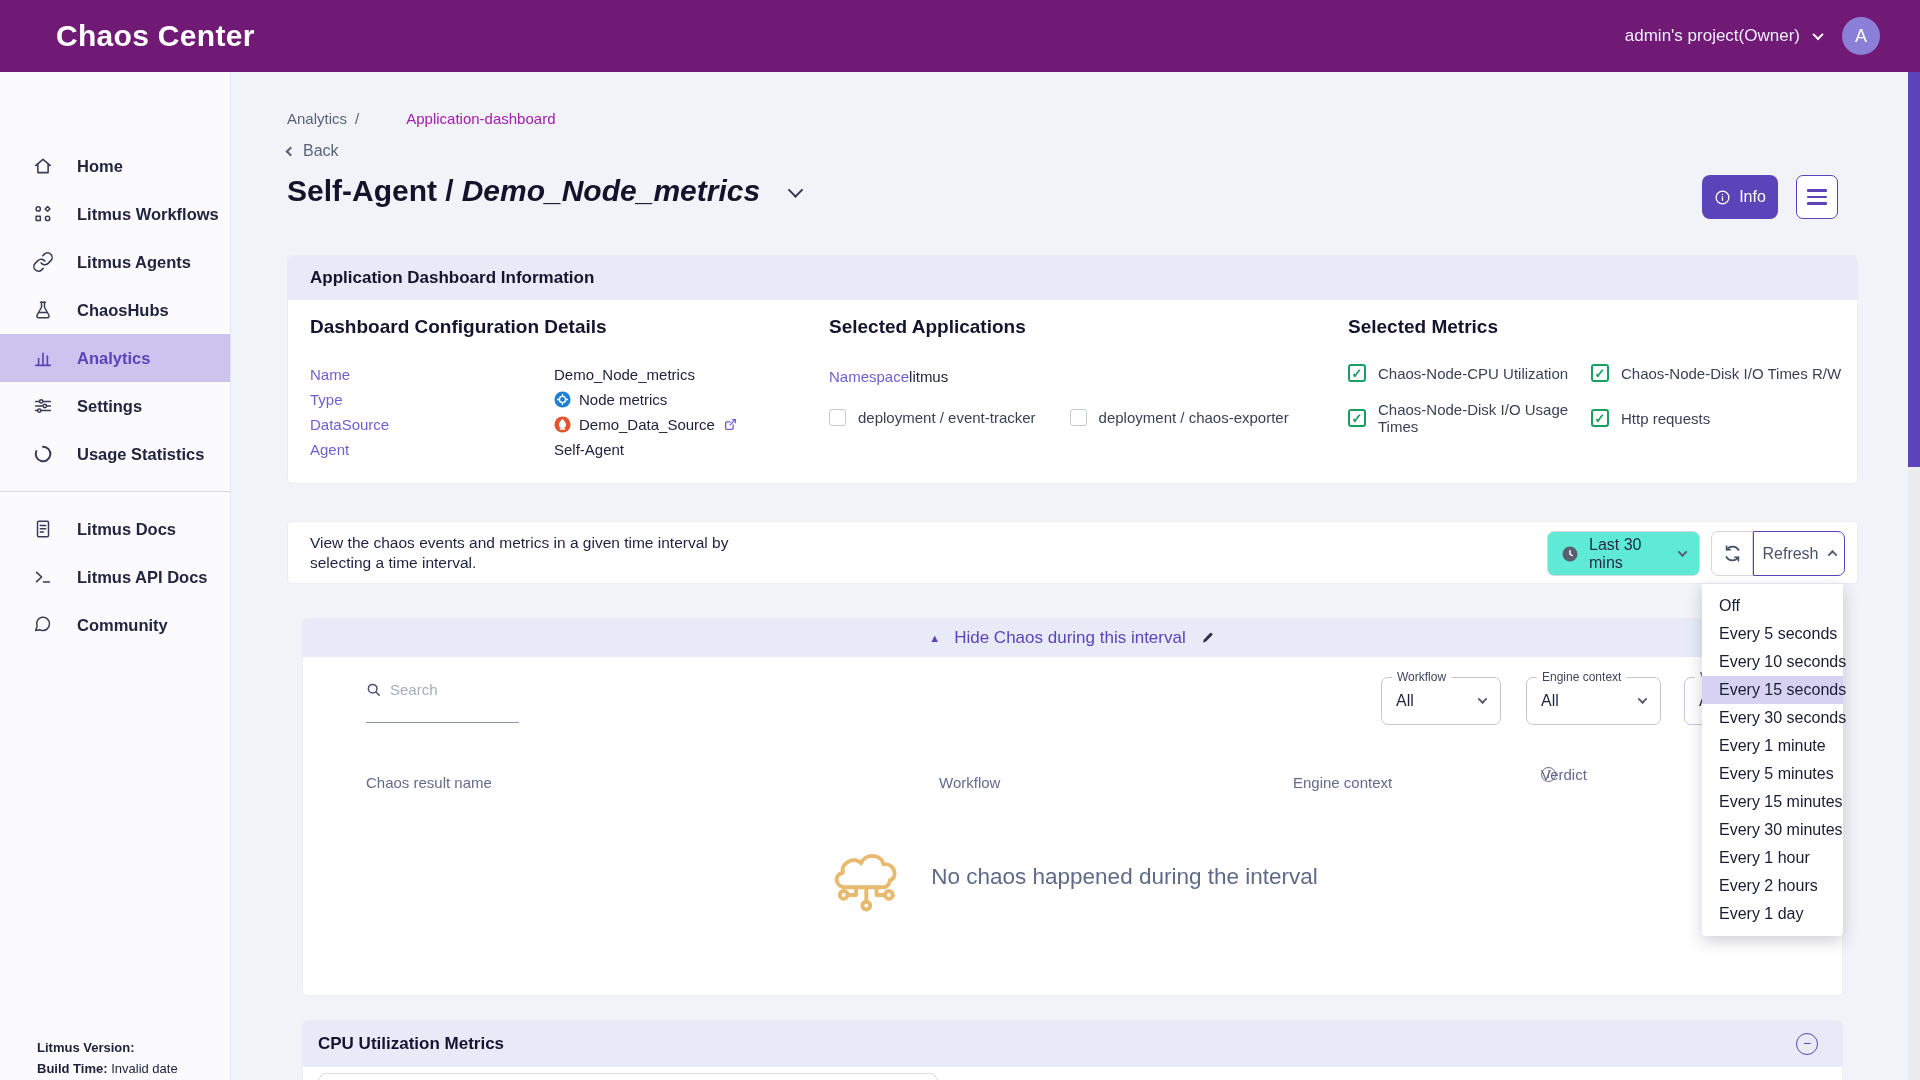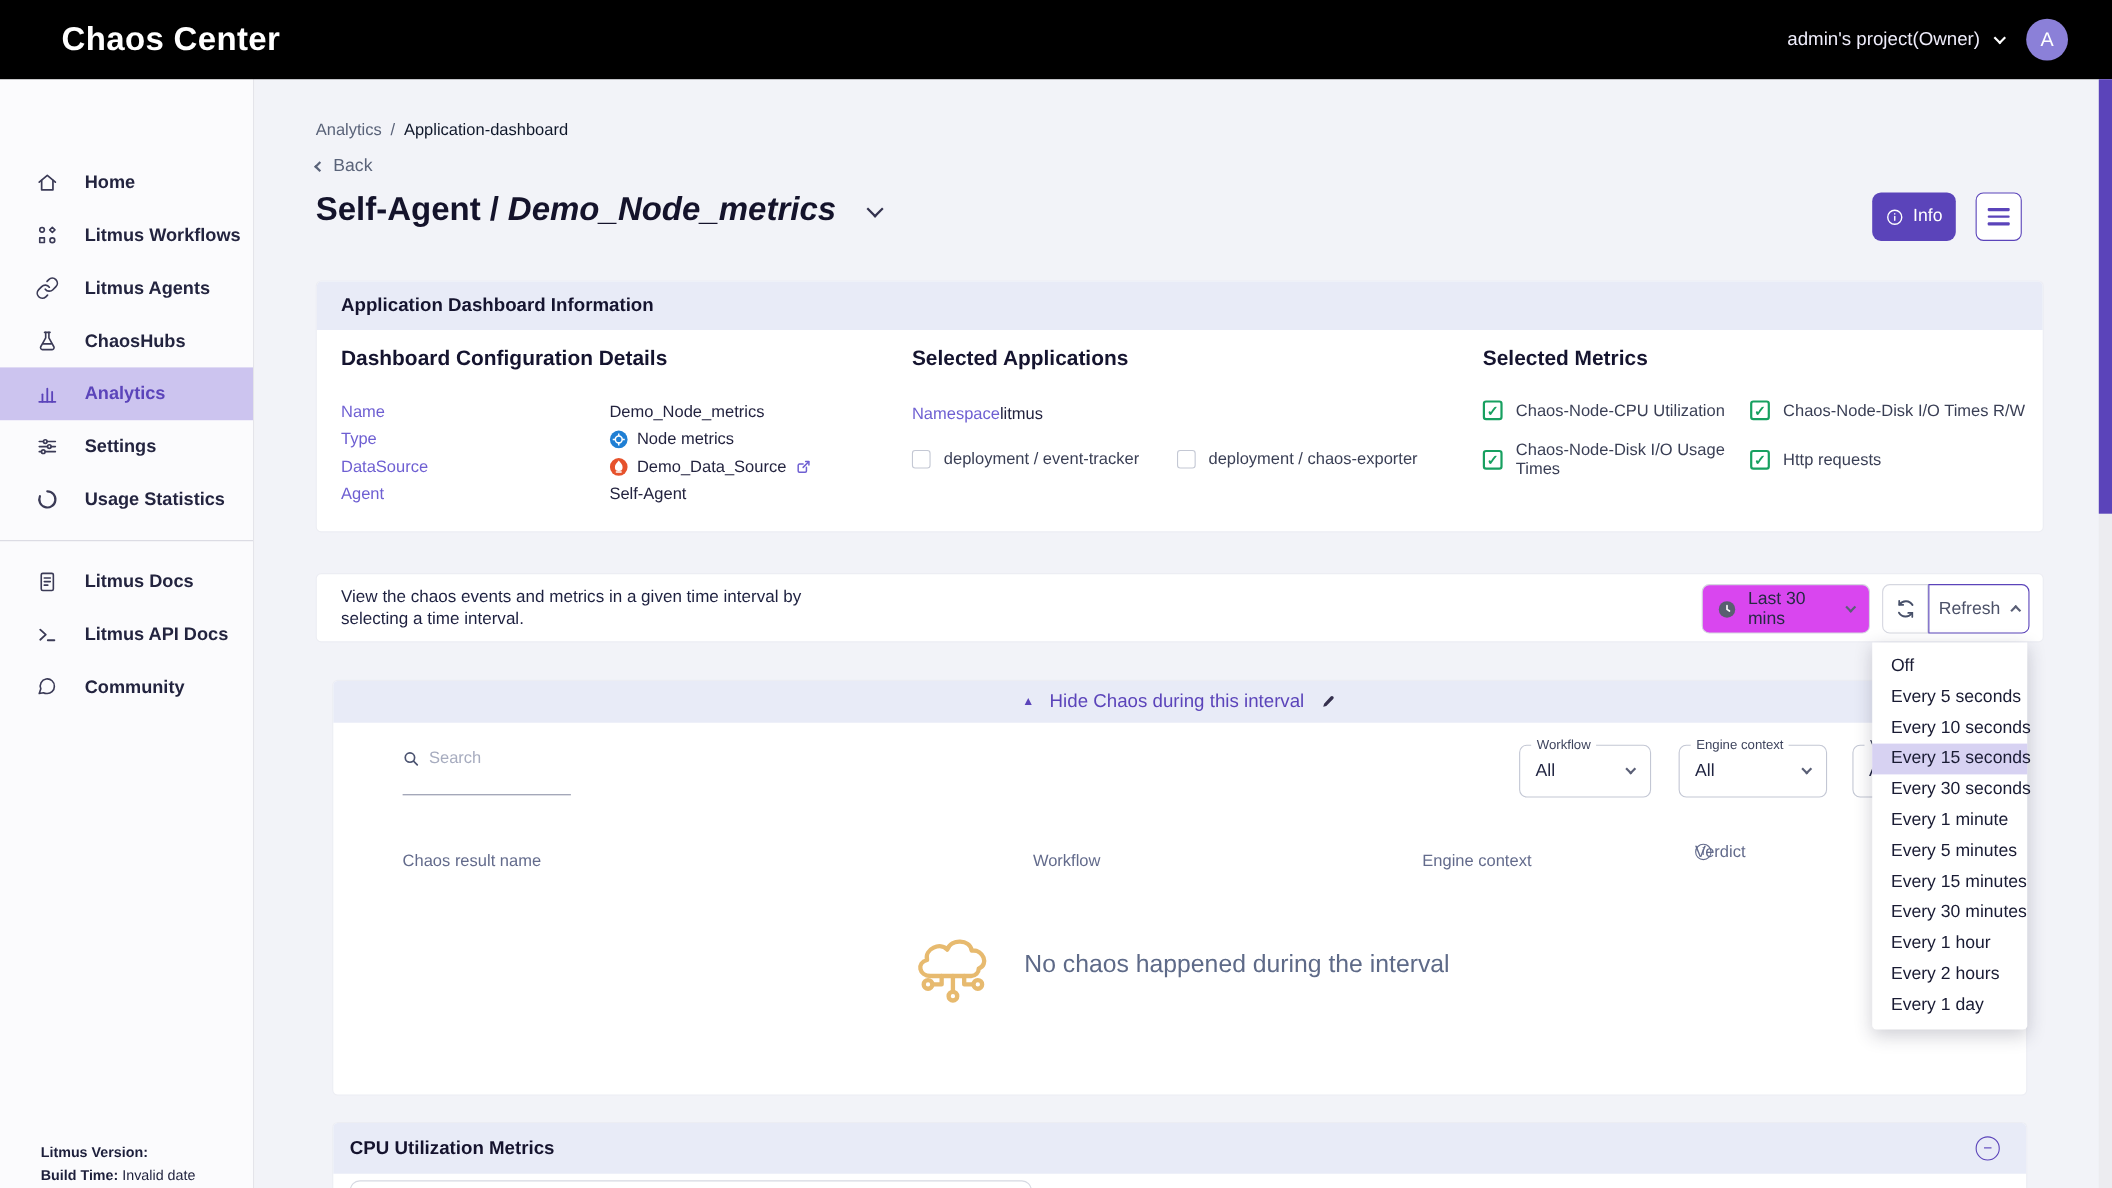--- a/index.html
+++ b/index.html
@@ -3,21 +3,21 @@
 <meta charset="utf-8">
 <style>
   * { margin:0; padding:0; box-sizing:border-box; }
   html,body { width:1920px; height:1080px; }
   body {
     font-family:"Liberation Sans", sans-serif;
     background:#f2f3f8; color:#24243e; overflow:hidden; position:relative;
   }
   
   .topbar { position:absolute; top:0; left:0; width:1920px; height:72px;
-    background:#000000; display:flex; align-items:center; justify-content:space-between;
+    background:#701a75; display:flex; align-items:center; justify-content:space-between;
     padding:0 40px 0 56px; z-index:50; }
   .brand { color:#fff; font-size:30px; font-weight:bold; letter-spacing:.3px; }
   .top-right { display:flex; align-items:center; gap:20px; }
   .project-switch { display:flex; align-items:center; gap:14px; color:#efedfb; font-size:17px; cursor:pointer; }
   .chev { display:inline-block; width:8px; height:8px; border-right:2px solid; border-bottom:2px solid; }
   .chev.down { transform:rotate(45deg) translate(-1px,-1px); }
   .chev.up { transform:rotate(-135deg) translate(-1px,-1px); }
   .avatar { width:38px; height:38px; border-radius:50%; background:#8b80d8; color:#fff;
     display:flex; align-items:center; justify-content:center; font-size:18px; cursor:pointer; }
   
@@ -28,21 +28,21 @@
     color:#23243f; font-size:16.5px; font-weight:600; cursor:pointer; }
   .side-item .icon { width:24px; height:24px; color:#3a3a56; display:flex; align-items:center; justify-content:center; }
   .side-item.active { background:#ccc4ef; color:#5b44ba; }
   .side-item.active .icon { color:#5b44ba; }
   .side-divider { border-top:1px solid #d9d9e1; margin:13px 0; }
   .version-block { position:absolute; left:37px; top:966px; font-size:13px; color:#1d1f3b; line-height:1.6; }
   .version-block b { font-weight:bold; }
   
   .main { position:absolute; left:231px; top:72px; right:0; bottom:0; }
   .breadcrumb { position:absolute; left:56px; top:38px; font-size:15px; color:#5a6379; display:flex; gap:8px; }
-  .breadcrumb .crumb-current { color:#0f172a; }
+  .breadcrumb .crumb-current { color:#a21caf;margin-left:39px; }
   .back-row { position:absolute; left:56px; top:70px; font-size:16px; color:#5a6379; display:flex; align-items:center; gap:9px; cursor:pointer; }
   .back-row .chev { width:7px; height:7px; border-color:#5a6379; transform:rotate(135deg); }
   .page-title { position:absolute; left:56px; top:102px; font-size:30px; font-weight:bold; color:#14132b;
     display:flex; align-items:center; gap:8px; }
   .page-title .dash-name { font-style:italic; }
   .title-caret { margin-left:22px; width:11px; height:11px; border-color:#33324e; cursor:pointer; }
   .info-btn { position:absolute; left:1471px; top:103px; width:76px; height:44px; background:#5b44ba;
     border-radius:8px; color:#fff; font-size:16px; display:flex; align-items:center; justify-content:center; gap:8px; cursor:pointer; }
   .menu-btn { position:absolute; left:1565px; top:103px; width:42px; height:44px; background:#fff;
     border:1px solid #5b44ba; border-radius:7px; display:flex; flex-direction:column; align-items:center; justify-content:center; gap:4px; cursor:pointer; }
@@ -66,21 +66,21 @@
   .ns-value { color:#23233f; }
   .chk-row { margin-top:24px; display:flex; gap:34px; }
   .chk-item { display:flex; align-items:center; gap:12px; font-size:15px; color:#3a3f55; }
   .box-unchecked { width:17px; height:17px; border:1.5px solid #c4c8d4; border-radius:3px; background:#fff; cursor:pointer; flex:none; }
   .metrics-grid { margin-top:26px; display:grid; grid-template-columns:243px auto; row-gap:19px; }
   .box-checked { width:18px; height:18px; border:2px solid #17a060; border-radius:3px; background:#fff; color:#17a060;
     font-size:13px; font-weight:bold; display:flex; align-items:center; justify-content:center; cursor:pointer; flex:none; }
   
   .card-interval { left:56px; top:449px; width:1571px; height:63px; }
   .interval-desc { position:absolute; left:22px; top:11px; width:480px; font-size:15.5px; line-height:20px; color:#1e2140; }
-  .time-select { position:absolute; left:1259px; top:9px; width:153px; height:45px; background:#d946ef;
+  .time-select { position:absolute; left:1259px; top:9px; width:153px; height:45px; background:#5eead4;
     border:1px solid #d5d7e0; border-radius:7px; display:flex; align-items:center; gap:10px; padding:0 13px; cursor:pointer; }
   .time-select .lbl { font-size:16px; color:#262a44; flex:1; }
   .time-select .chev { border-color:#5a5f76; width:7px; height:7px; }
   .refresh-icon-btn { position:absolute; left:1423px; top:9px; width:42px; height:45px; border:1px solid #d5d7e0;
     border-radius:7px 0 0 7px; background:#fff; display:flex; align-items:center; justify-content:center; cursor:pointer; }
   .refresh-btn { position:absolute; left:1465px; top:9px; width:92px; height:45px; border:1.6px solid #5b44ba;
     border-radius:0 7px 7px 0; background:#fff; display:flex; align-items:center; justify-content:center; gap:10px;
     font-size:16px; color:#4c5168; cursor:pointer; }
   .refresh-btn .chev { border-color:#5a5f76; width:7px; height:7px; }
   

